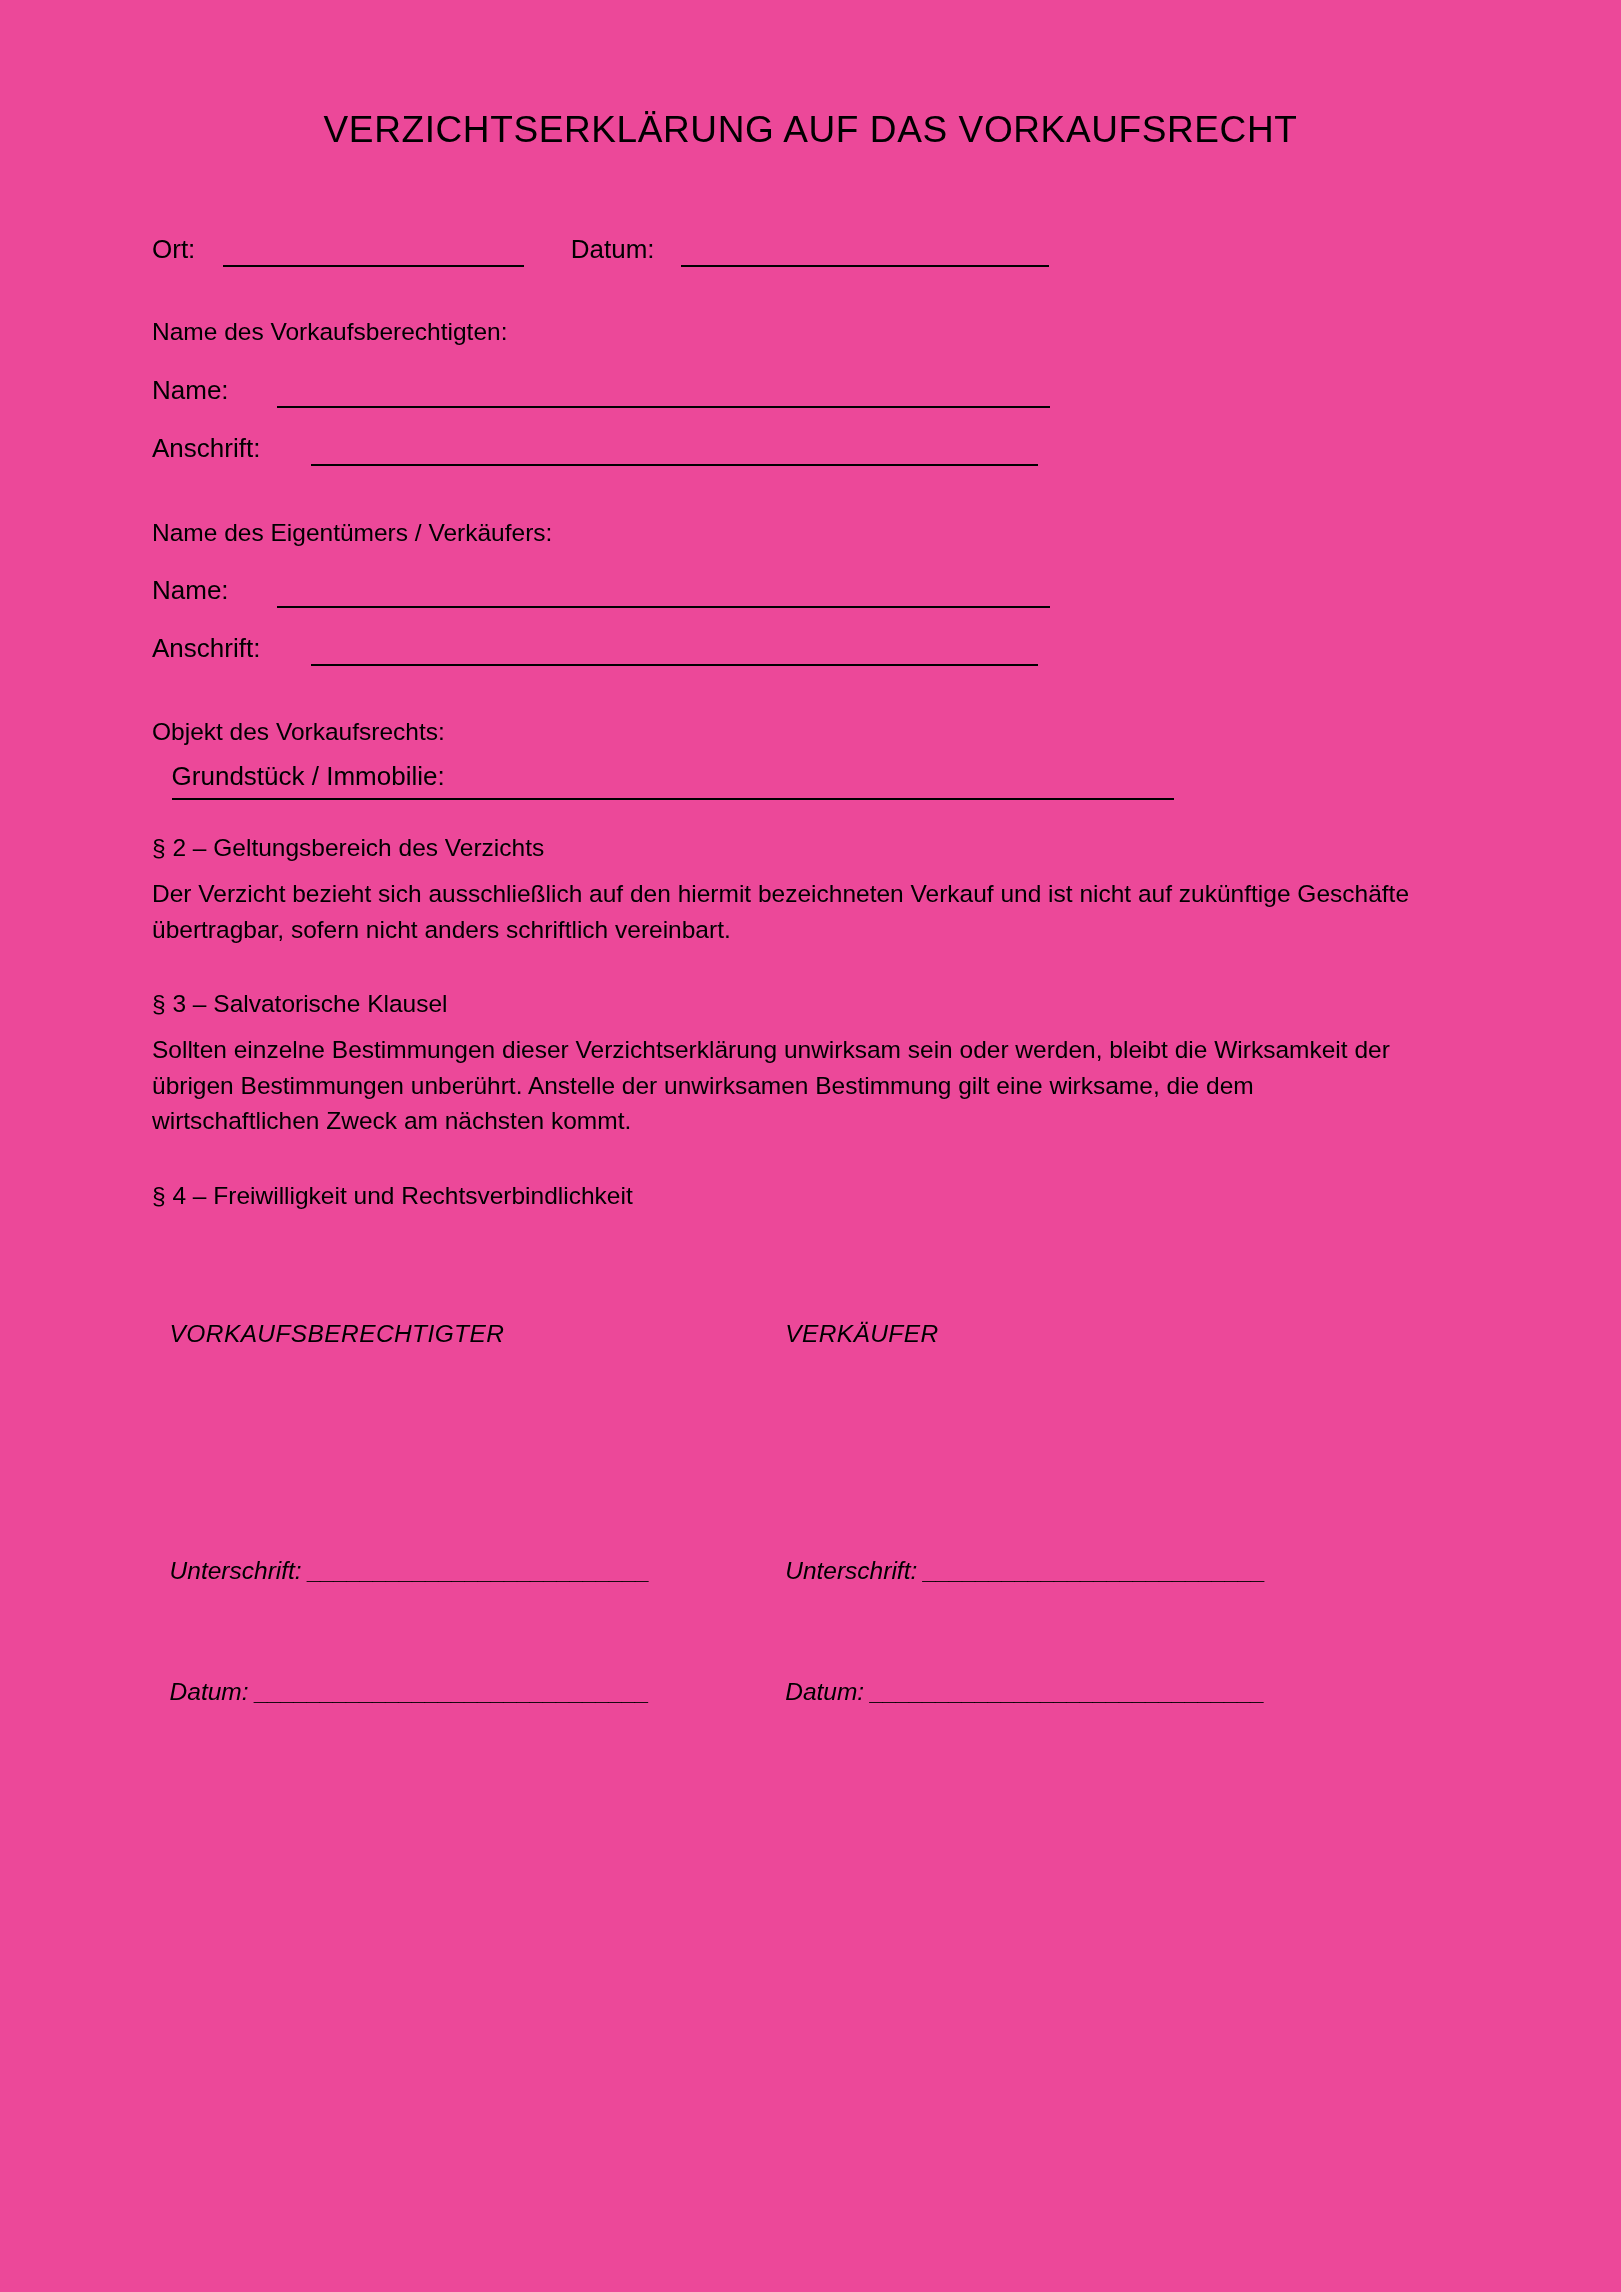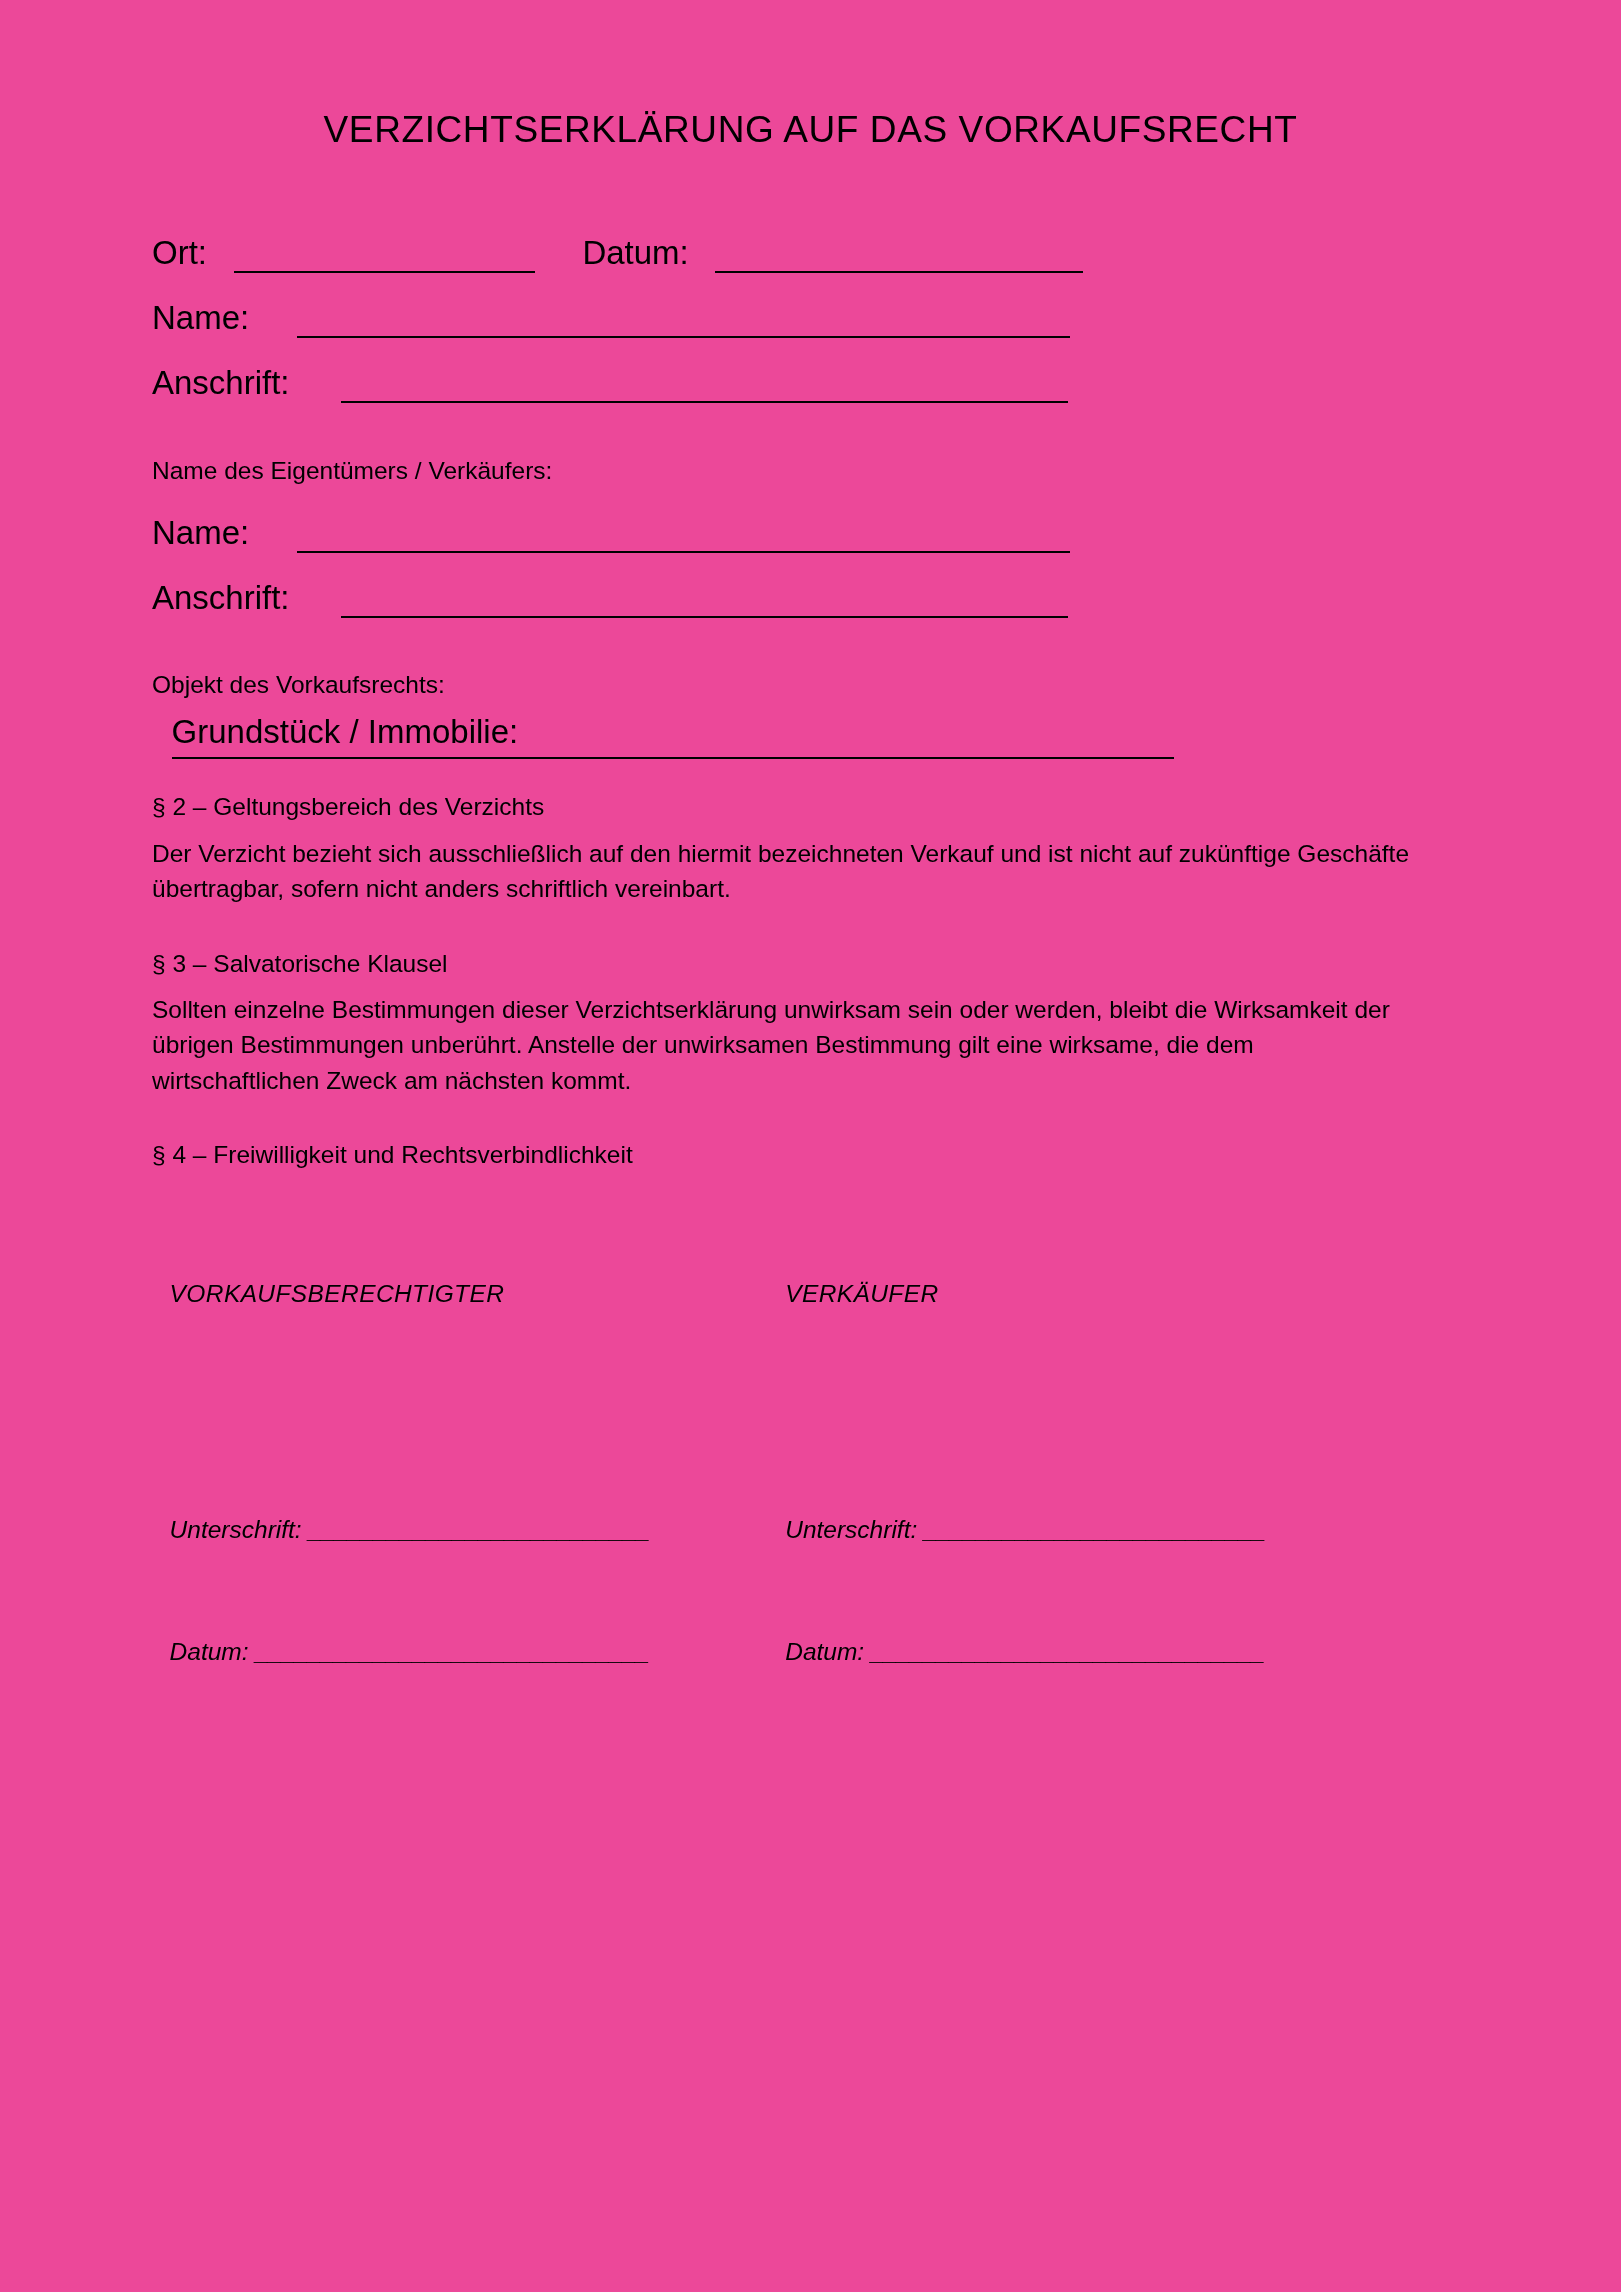--- a/index.html
+++ b/index.html
@@ -33,21 +33,21 @@
     margin: 0;
     padding-top: 108px;
     line-height: 1.2;
     white-space: nowrap;
   }
 
   
   .field-row {
     display: flex;
     align-items: baseline;
-    font-size: 33px;
+    font-size: 26px;
     line-height: 1.0;
   }
   .field-label {
     white-space: nowrap;
   }
   .rule {
     border-bottom: 2.9px solid #000;
     height: 0;
     position: relative;
     top: 8.8px;
@@ -137,20 +137,21 @@
   <h1 class="doc-title">VERZICHTSERKLÄRUNG AUF DAS VORKAUFSRECHT</h1>
 
   <div class="field-row row-ortdatum">
     <span class="field-label">Ort:</span>
     <span class="rule rule-ort"></span>
     <span class="gap-datum"></span>
     <span class="field-label">Datum:</span>
     <span class="rule rule-datum"></span>
   </div>
 
+  <div class="block-heading block-party-1">Name des Vorkaufsberechtigten:</div>
 
   <div class="field-row row-name">
     <span class="field-label">Name:</span>
     <span class="rule rule-name"></span>
   </div>
 
   <div class="field-row row-anschrift">
     <span class="field-label">Anschrift:</span>
     <span class="rule rule-anschrift"></span>
   </div>

